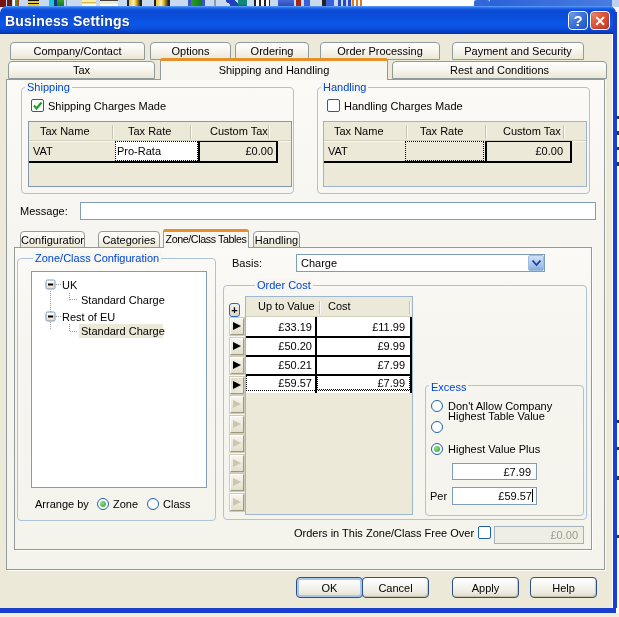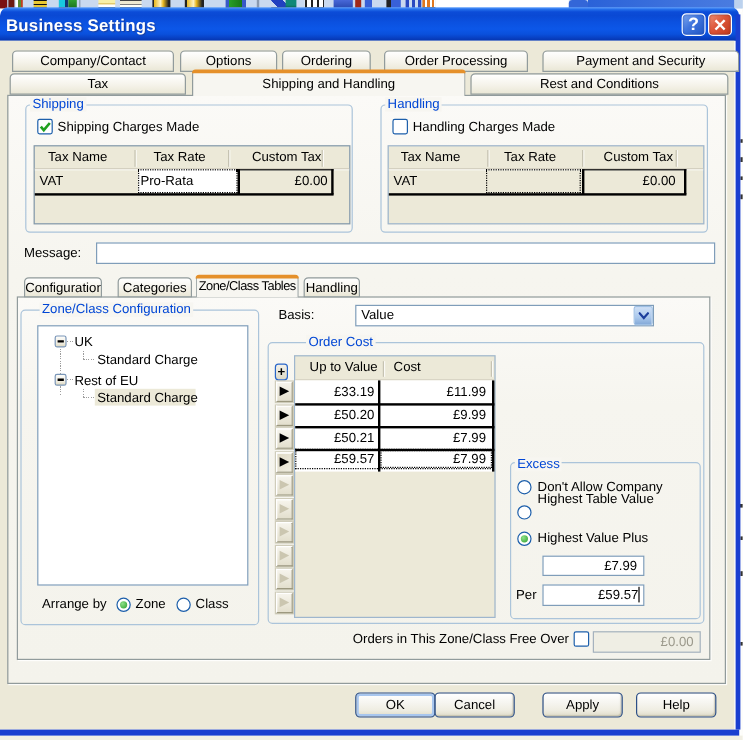--- a/index.html
+++ b/index.html
@@ -101,21 +101,21 @@
 <div class="tbtn" id="btn-close">✕</div>
 
 <div class="abs" id="client"></div>
 <div class="abs" id="rightborder"></div>
 <div class="abs" id="bottomborder"></div>
 
 <div class="tab" style="left:10px;top:42px;width:135px;height:18px;line-height:17px;">Company/Contact</div>
 <div class="tab" style="left:150px;top:42px;width:81px;height:18px;line-height:17px;">Options</div>
 <div class="tab" style="left:235px;top:42px;width:74px;height:18px;line-height:17px;">Ordering</div>
 <div class="tab" style="left:320px;top:42px;width:120px;height:18px;line-height:17px;">Order Processing</div>
-<div class="tab" style="left:452px;top:42px;width:164px;height:18px;line-height:17px;">Payment and Security</div>
+<div class="tab" style="left:452px;top:42px;width:132px;height:18px;line-height:17px;">Payment and Security</div>
 
 <div class="tab" style="left:8px;top:61px;width:147px;height:18px;line-height:17px;">Tax</div>
 <div class="tab-sel" style="left:160px;top:58px;width:228px;height:22px;line-height:22px;">Shipping and Handling</div>
 <div class="tab" style="left:392px;top:61px;width:215px;height:18px;line-height:17px;">Rest and Conditions</div>
 
 <div class="page" id="outerpage" style="left:6px;top:79px;width:599px;height:491px;"></div>
 
 <div class="group" style="left:21px;top:87px;width:273px;height:107px;"></div>
 <div class="glabel" style="left:25px;top:81px;">Shipping</div>
 <div class="cb" style="left:31px;top:99px;"></div>
@@ -210,21 +210,21 @@
 <div class="txt" style="left:35px;top:498px;">Arrange by</div>
 <div class="radio" style="left:97px;top:498px;">
     <div class="dot"></div>
   </div>
 <div class="txt" style="left:113px;top:498px;">Zone</div>
 <div class="radio" style="left:147px;top:498px;"></div>
 <div class="txt" style="left:163px;top:498px;">Class</div>
 
 <div class="txt" style="left:232px;top:257px;">Basis:</div>
 <div class="tbox" style="left:296px;top:254px;width:249px;height:18px;"></div>
-<div class="txt" style="left:301px;top:257px;">Value</div>
+<div class="txt" style="left:301px;top:257px;">Charge</div>
 <div class="abs" id="combobtn" style="left:528px;top:255px;width:16px;height:16px;border:1px solid #9ebfe4;border-radius:2px;background:linear-gradient(180deg,#cfe0f6 0%,#aac8ec 60%,#86abd9 100%);"></div>
 <svg class="abs" style="left:532px;top:260px;" width="9" height="7" viewBox="0 0 9 7">
     <path d="M0.5 0.5 L4.5 5 L8.5 0.5" stroke="#1c3e9c" stroke-width="1.8" fill="none"></path>
   </svg>
 
 <div class="group" style="left:223px;top:285px;width:364px;height:235px;"></div>
 <div class="glabel" style="left:228px;top:279px;margin-left:27px;">Order Cost</div>
 
 <div class="abs" style="left:229px;top:303px;width:11px;height:14px;background:linear-gradient(180deg,#f4f2ea,#dcd8c6);border:1px solid #2a66c8;border-radius:3px;"></div>
 <div class="txt" style="left:229px;top:304px;width:11px;text-align:center;font-weight:bold;">+</div>

